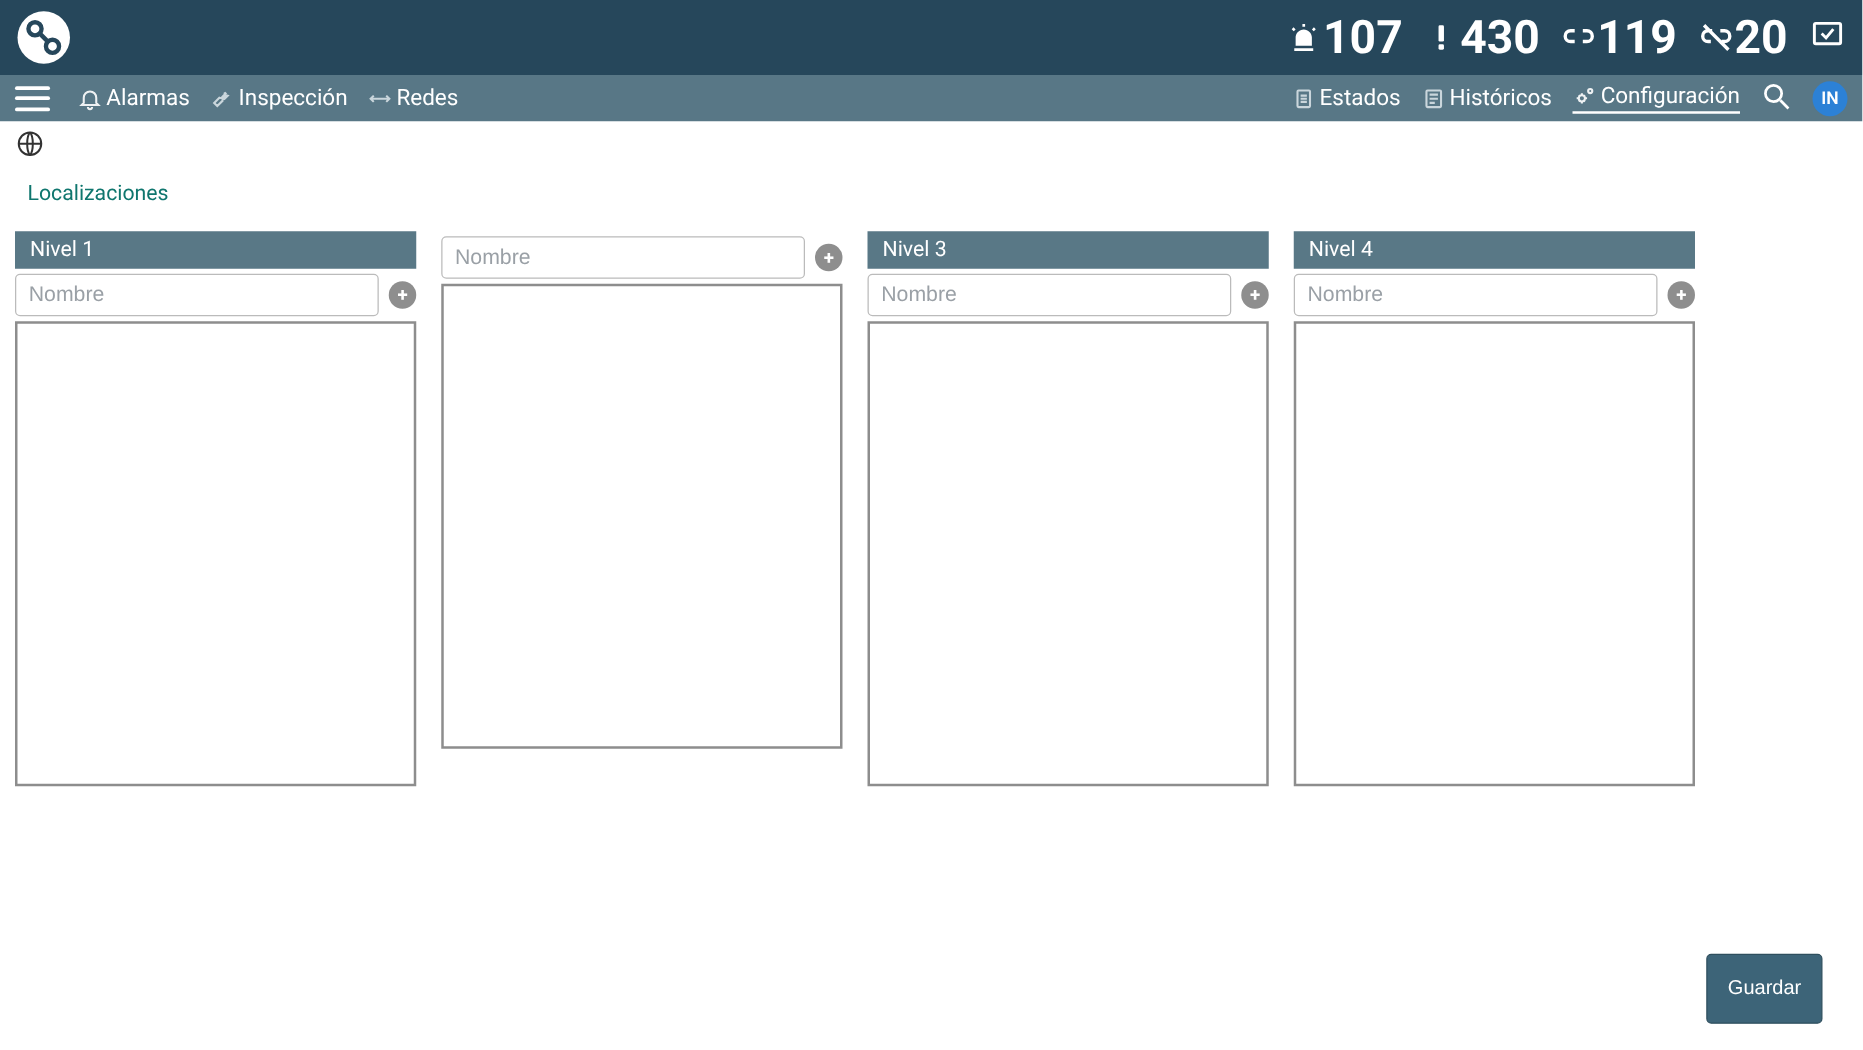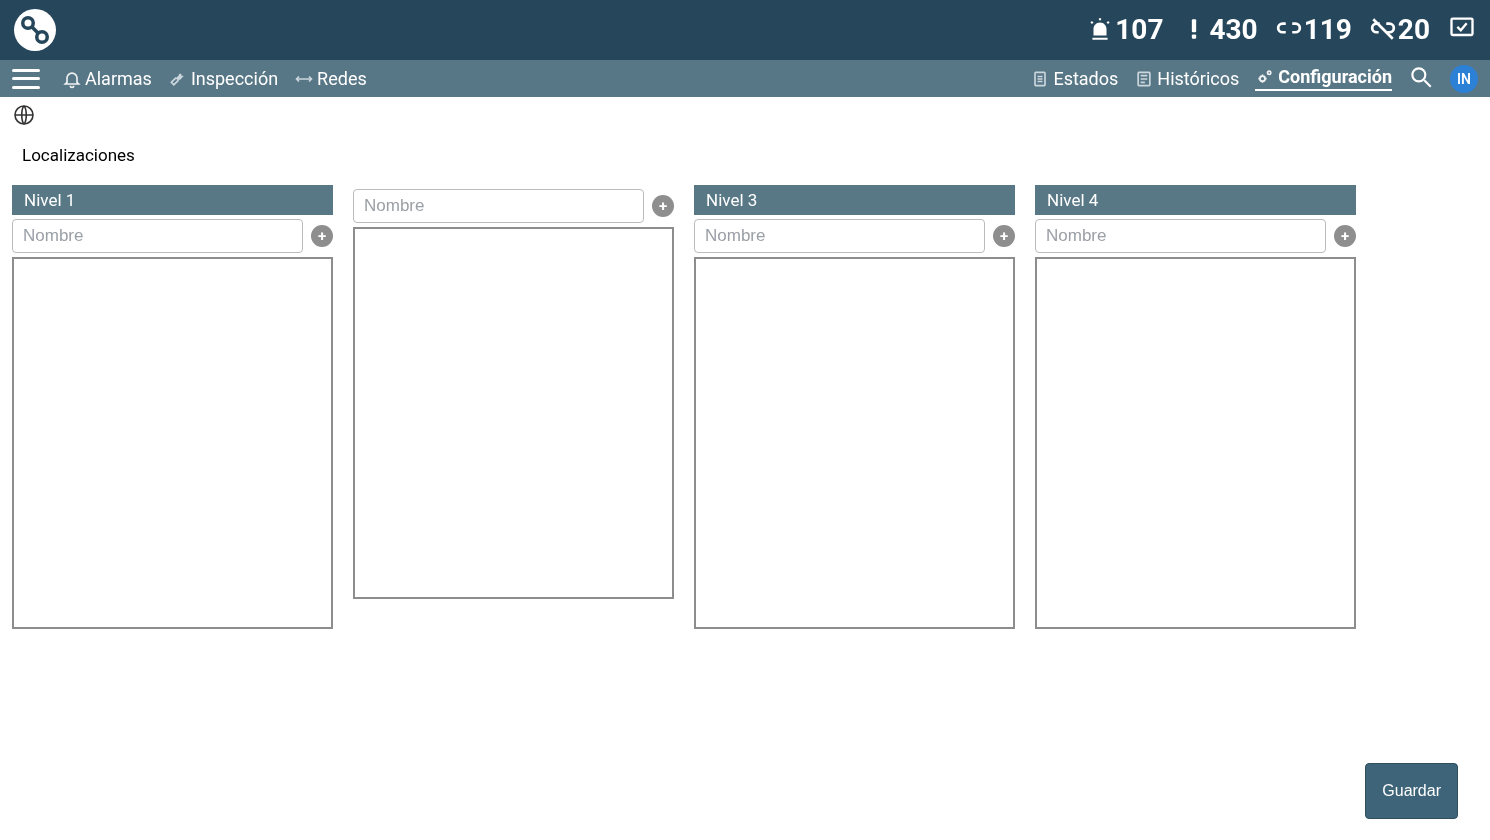--- a/index.html
+++ b/index.html
@@ -8,37 +8,37 @@
   
   .topbar {
     background:#26475b; height:60px; display:flex; align-items:center;
     justify-content:space-between; padding:0 14px; color:#fff;
   }
   .topbar-left, .topbar-right { display:flex; align-items:center; gap:18px; }
   .logo-circle {
     width:42px; height:42px; border-radius:50%; background:#fff;
     display:flex; align-items:center; justify-content:center;
   }
-  .stat { display:inline-flex; align-items:flex-start; gap:2px; font-size:28px; font-weight:700; line-height:1; }
+  .stat { display:inline-flex; align-items:center; gap:2px; font-size:37px; font-weight:700; line-height:1; }
   .stat svg { width:26px; height:26px; }
   .hdr-icon svg { width:28px; height:28px; }
 
   
   .navstrip {
     background:#587786; height:37px; display:flex; align-items:center;
     justify-content:space-between; padding:0 12px; color:#fff;
   }
   .nav-left, .nav-right { display:flex; align-items:center; gap:16px; }
   .nav-item {
     display:inline-flex; align-items:center; gap:3px; font-size:18px;
     cursor:pointer; color:#fff; white-space:nowrap;
   }
   .nav-item svg { width:20px; height:20px; opacity:0.9; }
   .nav-item.active {
-    font-weight:700; color:#fff; border-bottom:2px solid #fff; padding-bottom:2px;
+    font-weight:400; color:#fff; border-bottom:2px solid #fff; padding-bottom:2px;
   }
   .hamburger {
     width:28px; height:20px; display:flex; flex-direction:column;
     justify-content:space-between; cursor:pointer; margin-right:6px;
   }
   .hamburger span { display:block; height:3px; background:#fff; border-radius:2px; }
   .search-btn svg { width:26px; height:26px; }
   .user-badge {
     width:28px; height:28px; border-radius:50%; background:#2c81d6;
     display:flex; align-items:center; justify-content:center;
@@ -49,21 +49,21 @@
   .page {
     padding:6px 8px 0 12px; height:calc(840px - 60px - 38px);
     position:relative;
   }
   .globe-row svg { width:24px; height:24px; }
   .page-title {
     font-size:20px; color:#3b6279; padding:12px 0 6px 0;
     border-bottom:2px solid #597886; margin-right:4px; font-weight:400;
   }
   .section-title {
-    font-size:17px; color:#000000; padding:14px 0 0 10px; font-weight:400;
+    font-size:17px; color:#0f766e; padding:14px 0 0 10px; font-weight:400;
   }
 
   .levels {
     display:flex; gap:20px; padding:20px 0 0 0;
   }
   .level-col { width:321px; }
   .level-header {
     background:#597886; color:#fff; font-size:17px; font-weight:400;
     padding:5px 12px;
   }

